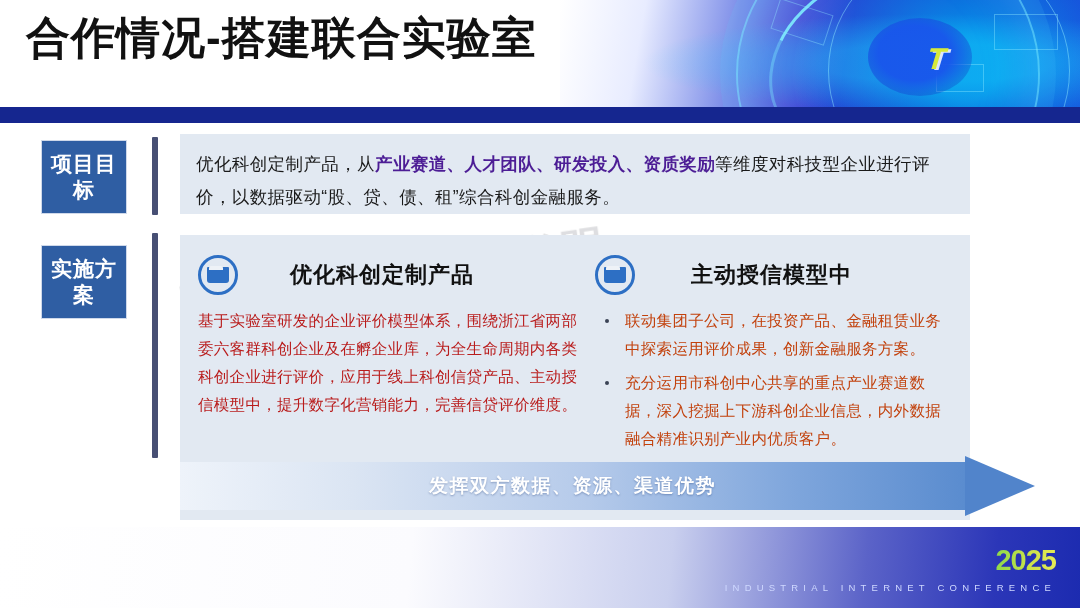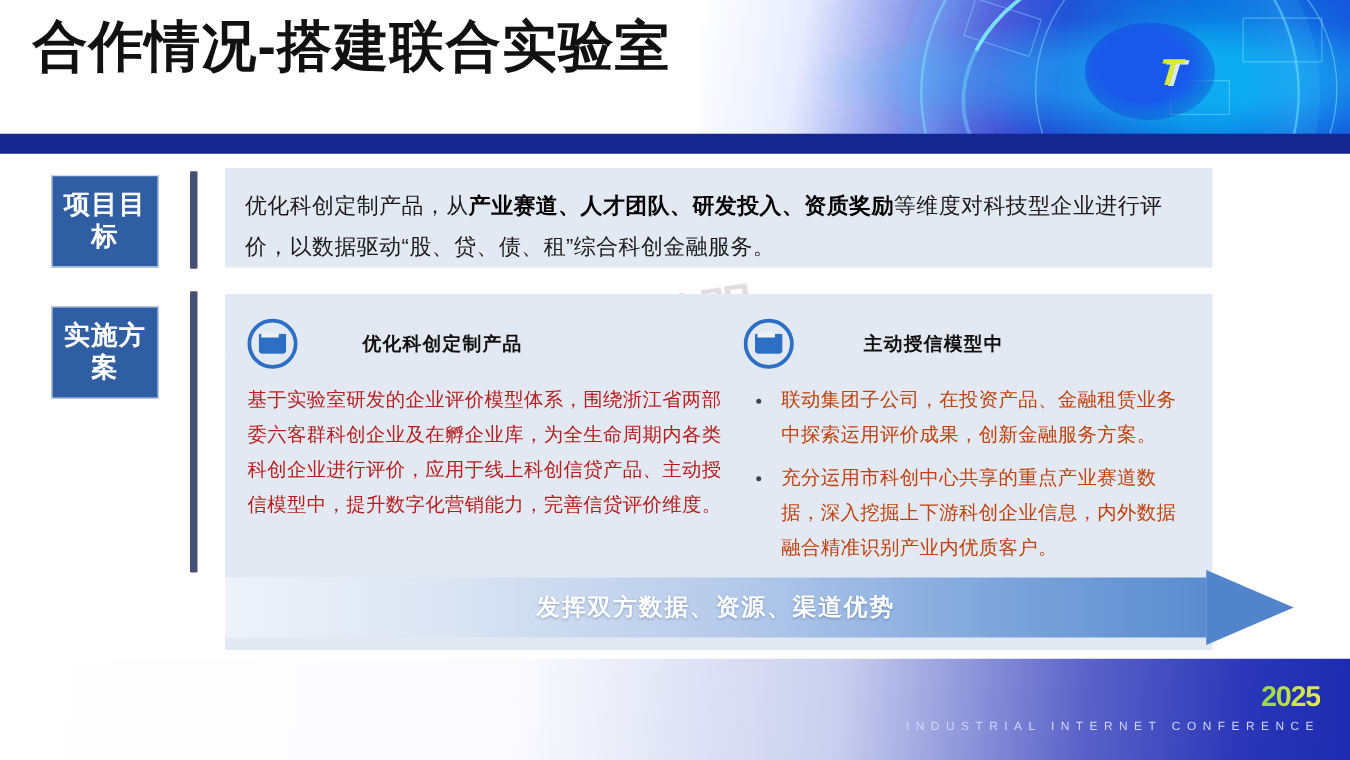--- a/index.html
+++ b/index.html
@@ -56,35 +56,35 @@
   #div1{top:137px;height:78px;}
   #div2{top:233px;height:225px;}
 
   
   .panel{position:absolute;background:#e2e9f2;}
   #panel-goal{left:180px;top:134px;width:790px;height:80px;}
   #panel-plan{left:180px;top:235px;width:790px;height:285px;}
 
   .goal-text{position:absolute;left:16px;top:14px;width:762px;font-size:17.5px;
      line-height:33px;color:#1a1a1a;letter-spacing:.4px;}
-  .hl{color:#000000;font-weight:700;}
+  .hl{color:#4c1d95;font-weight:700;}
 
   
   .col{position:absolute;top:18px;}
   #col-left{left:18px;width:380px;}
   #col-right{left:415px;width:360px;}
   .col-head{display:flex;align-items:center;height:44px;}
   .ico{width:34px;height:34px;border-radius:50%;border:3px solid #2d6fc4;
      position:relative;flex:0 0 34px;background:transparent;}
   .ico:before{content:"";position:absolute;left:6px;top:9px;width:18px;height:12px;
      border:2px solid #2d6fc4;border-top-color:transparent;background:#2d6fc4;
      border-radius:1px 1px 3px 3px;}
   .ico:after{content:"";position:absolute;left:8px;top:8px;width:14px;height:4px;
      background:#eef2f7;border-radius:2px 2px 0 0;}
-  .col-title{margin-left:52px;font-size:15px;font-weight:700;color:#111;letter-spacing:1px;
+  .col-title{margin-left:52px;font-size:22px;font-weight:700;color:#111;letter-spacing:1px;
      white-space:nowrap;}
   #col-right .col-title{margin-left:56px;}
   .body-text{margin-top:10px;font-size:15.5px;line-height:28px;color:#b91c1c;letter-spacing:.3px;}
   ul.bullets{margin:10px 0 0 0;padding:0;list-style:none;}
   ul.bullets li{position:relative;padding-left:30px;font-size:15.5px;line-height:28px;
      color:#c2410c;margin-bottom:6px;letter-spacing:.3px;}
   ul.bullets li:before{content:"";position:absolute;left:10px;top:12px;width:4px;height:4px;
      background:#3a4355;border-radius:50%;}
 
   
@@ -96,21 +96,21 @@
      border-left:70px solid #5184cb;}
   .arrow-text{position:absolute;left:0;top:0;width:785px;height:48px;display:flex;
      align-items:center;justify-content:center;color:#ffffff;font-size:19px;font-weight:700;
      letter-spacing:1.5px;text-shadow:0 1px 2px rgba(20,50,110,.35);}
 
   
   .footer{position:absolute;left:0;top:527px;width:1080px;height:81px;
      background:linear-gradient(95deg,#ffffff 0%,#fbfbfe 38%,#c9cfee 62%,#5b63c8 80%,#2b36b8 92%,#1c2bb0 100%);}
   .logo{position:absolute;right:24px;top:17px;display:flex;flex-direction:column;align-items:flex-end;}
   .logo-main{display:flex;align-items:baseline;white-space:nowrap;}
-  .logo-2025{font-size:23px;font-weight:700;letter-spacing:-1px;
+  .logo-2025{font-size:29px;font-weight:700;letter-spacing:-1px;
      background:linear-gradient(90deg,#8cd94a 0%,#c9e24a 55%,#e6ea55 100%);
      -webkit-background-clip:text;background-clip:text;color:transparent;}
   .logo-cn{font-size:29px;font-weight:700;color:#ffffff;letter-spacing:3px;margin-left:7px;}
   .logo-en{font-size:9.5px;color:#cfd8ff;letter-spacing:5.2px;margin-top:5px;white-space:nowrap;}
 </style>
 </head>
 <body>
 
 <div id="slide">
 

